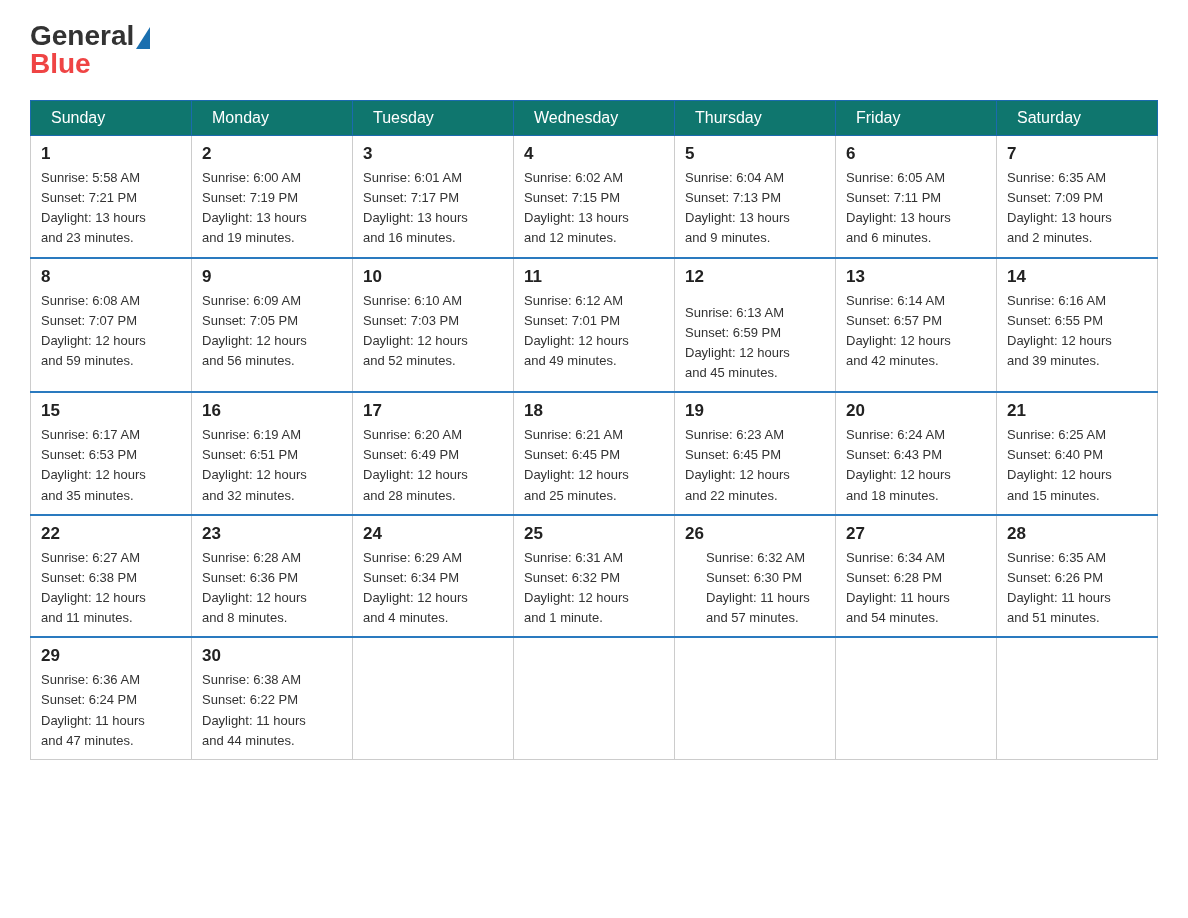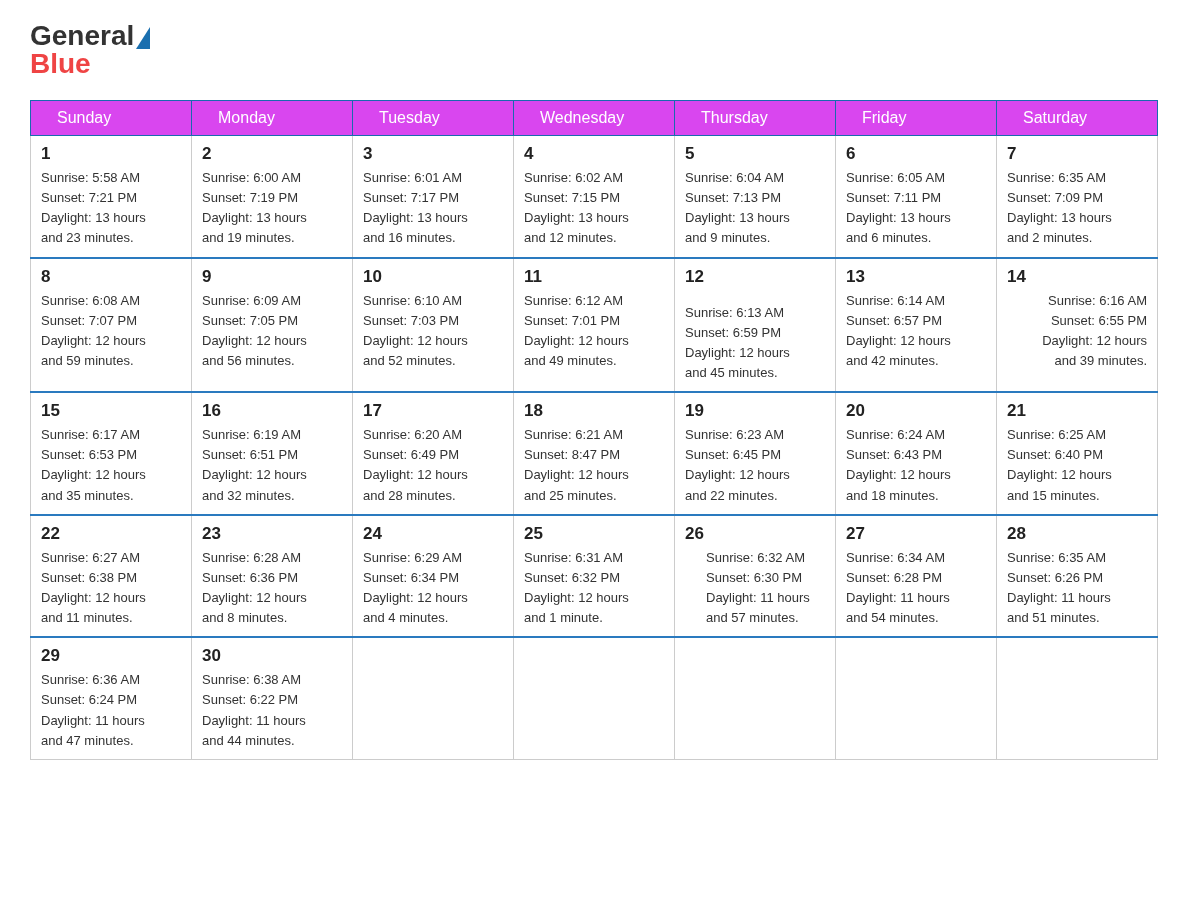--- a/index.html
+++ b/index.html
@@ -52,25 +52,25 @@
       font-size: 22px;
       color: #444;
       margin-top: 4px;
     }
     .calendar-table {
       width: 100%;
       border-collapse: collapse;
       border: 1px solid #ccc;
     }
     .calendar-table th {
-      background-color: #d946ef;
+      background-color: #0f766e;
       color: #fff;
       font-size: 16px;
       font-weight: normal;
-      padding: 8px 26px;
+      padding: 8px 20px;
       text-align: left;
       border: 1px solid #1a6aaf;
     }
     .calendar-table td {
       vertical-align: top;
       padding: 8px 10px;
       border: 1px solid #ccc;
       width: 14.28%;
       min-height: 100px;
     }
@@ -211,21 +211,21 @@
         </td>
         <td>
           <div class="day-number">13</div>
           <div class="day-info" style="white-space: pre-line;">Sunrise: 6:14 AM
 Sunset: 6:57 PM
 Daylight: 12 hours
 and 42 minutes.</div>
         </td>
         <td>
           <div class="day-number">14</div>
-          <div class="day-info" style="white-space: pre-line; text-align: right;">Sunrise: 6:16 AM
+          <div class="day-info" style="white-space: pre-line;">Sunrise: 6:16 AM
 Sunset: 6:55 PM
 Daylight: 12 hours
 and 39 minutes.</div>
         </td>
       </tr>
       <tr class="row-divider">
         <td>
           <div class="day-number">15</div>
           <div class="day-info" style="white-space: pre-line;">Sunrise: 6:17 AM
 Sunset: 6:53 PM
@@ -242,21 +242,21 @@
         <td>
           <div class="day-number">17</div>
           <div class="day-info" style="white-space: pre-line;">Sunrise: 6:20 AM
 Sunset: 6:49 PM
 Daylight: 12 hours
 and 28 minutes.</div>
         </td>
         <td>
           <div class="day-number">18</div>
           <div class="day-info" style="white-space: pre-line;">Sunrise: 6:21 AM
-Sunset: 8:47 PM
+Sunset: 6:45 PM
 Daylight: 12 hours
 and 25 minutes.</div>
         </td>
         <td>
           <div class="day-number">19</div>
           <div class="day-info" style="white-space: pre-line;">Sunrise: 6:23 AM
 Sunset: 6:45 PM
 Daylight: 12 hours
 and 22 minutes.</div>
         </td>

